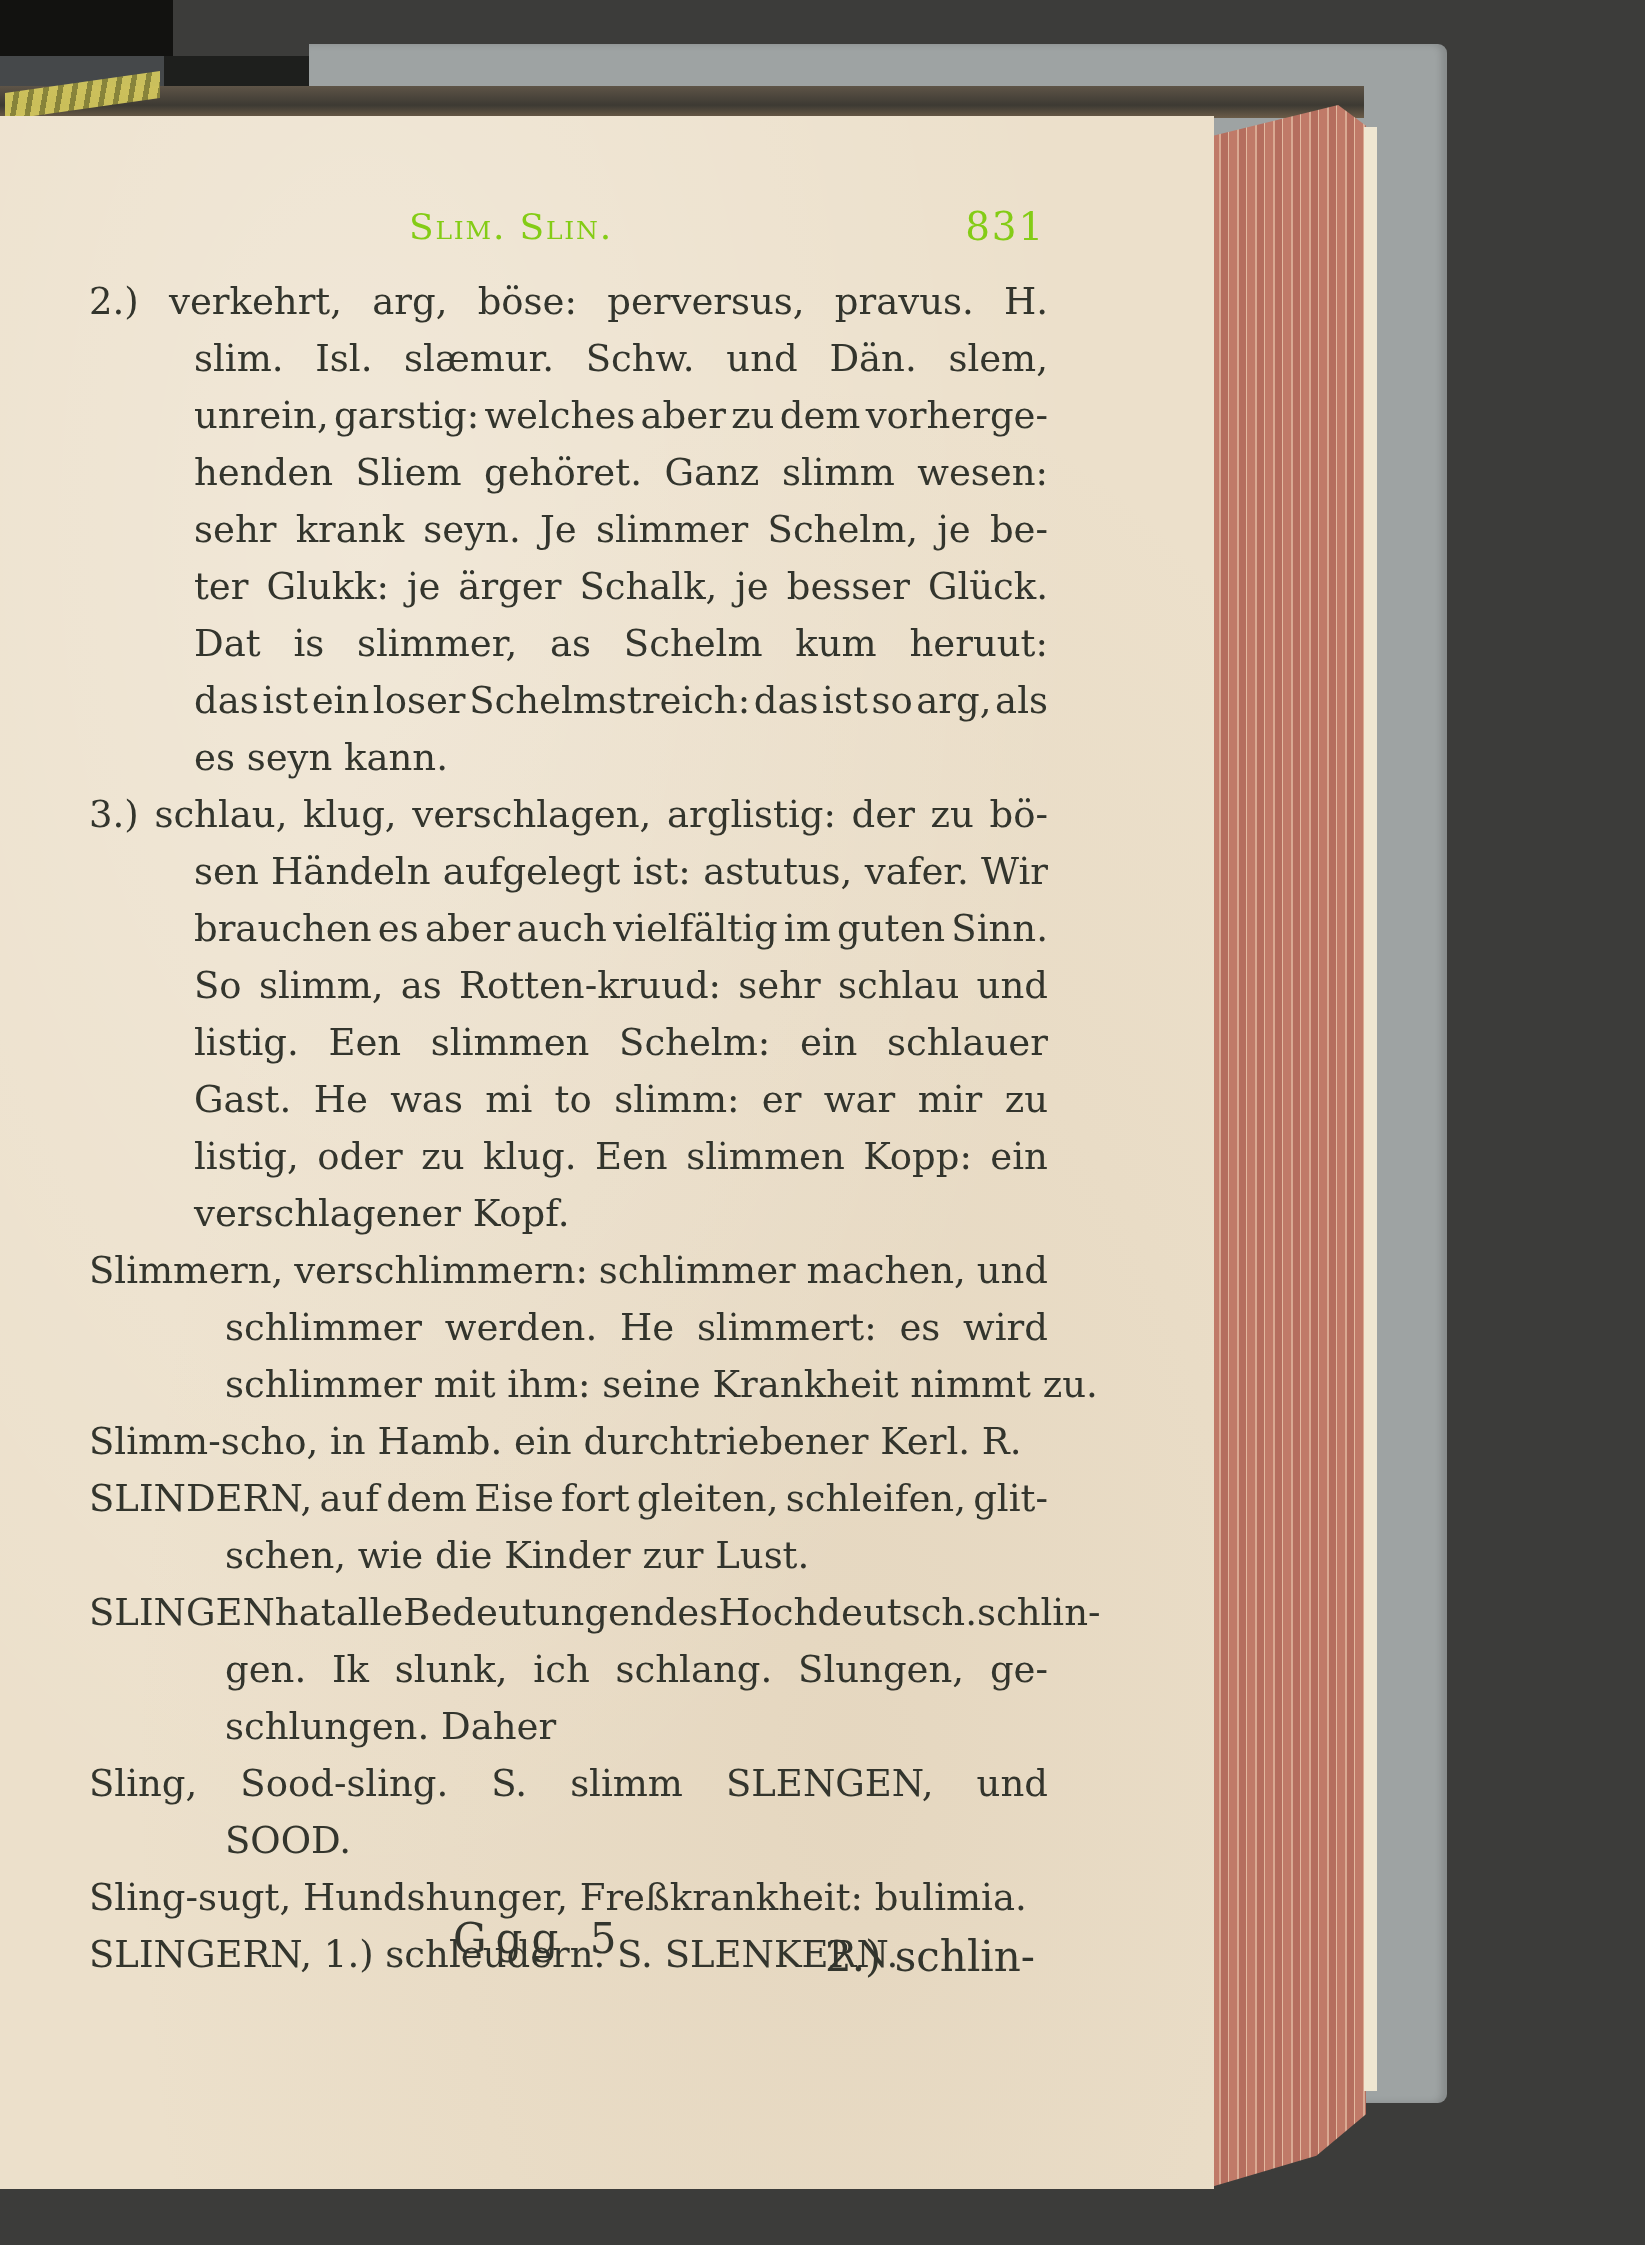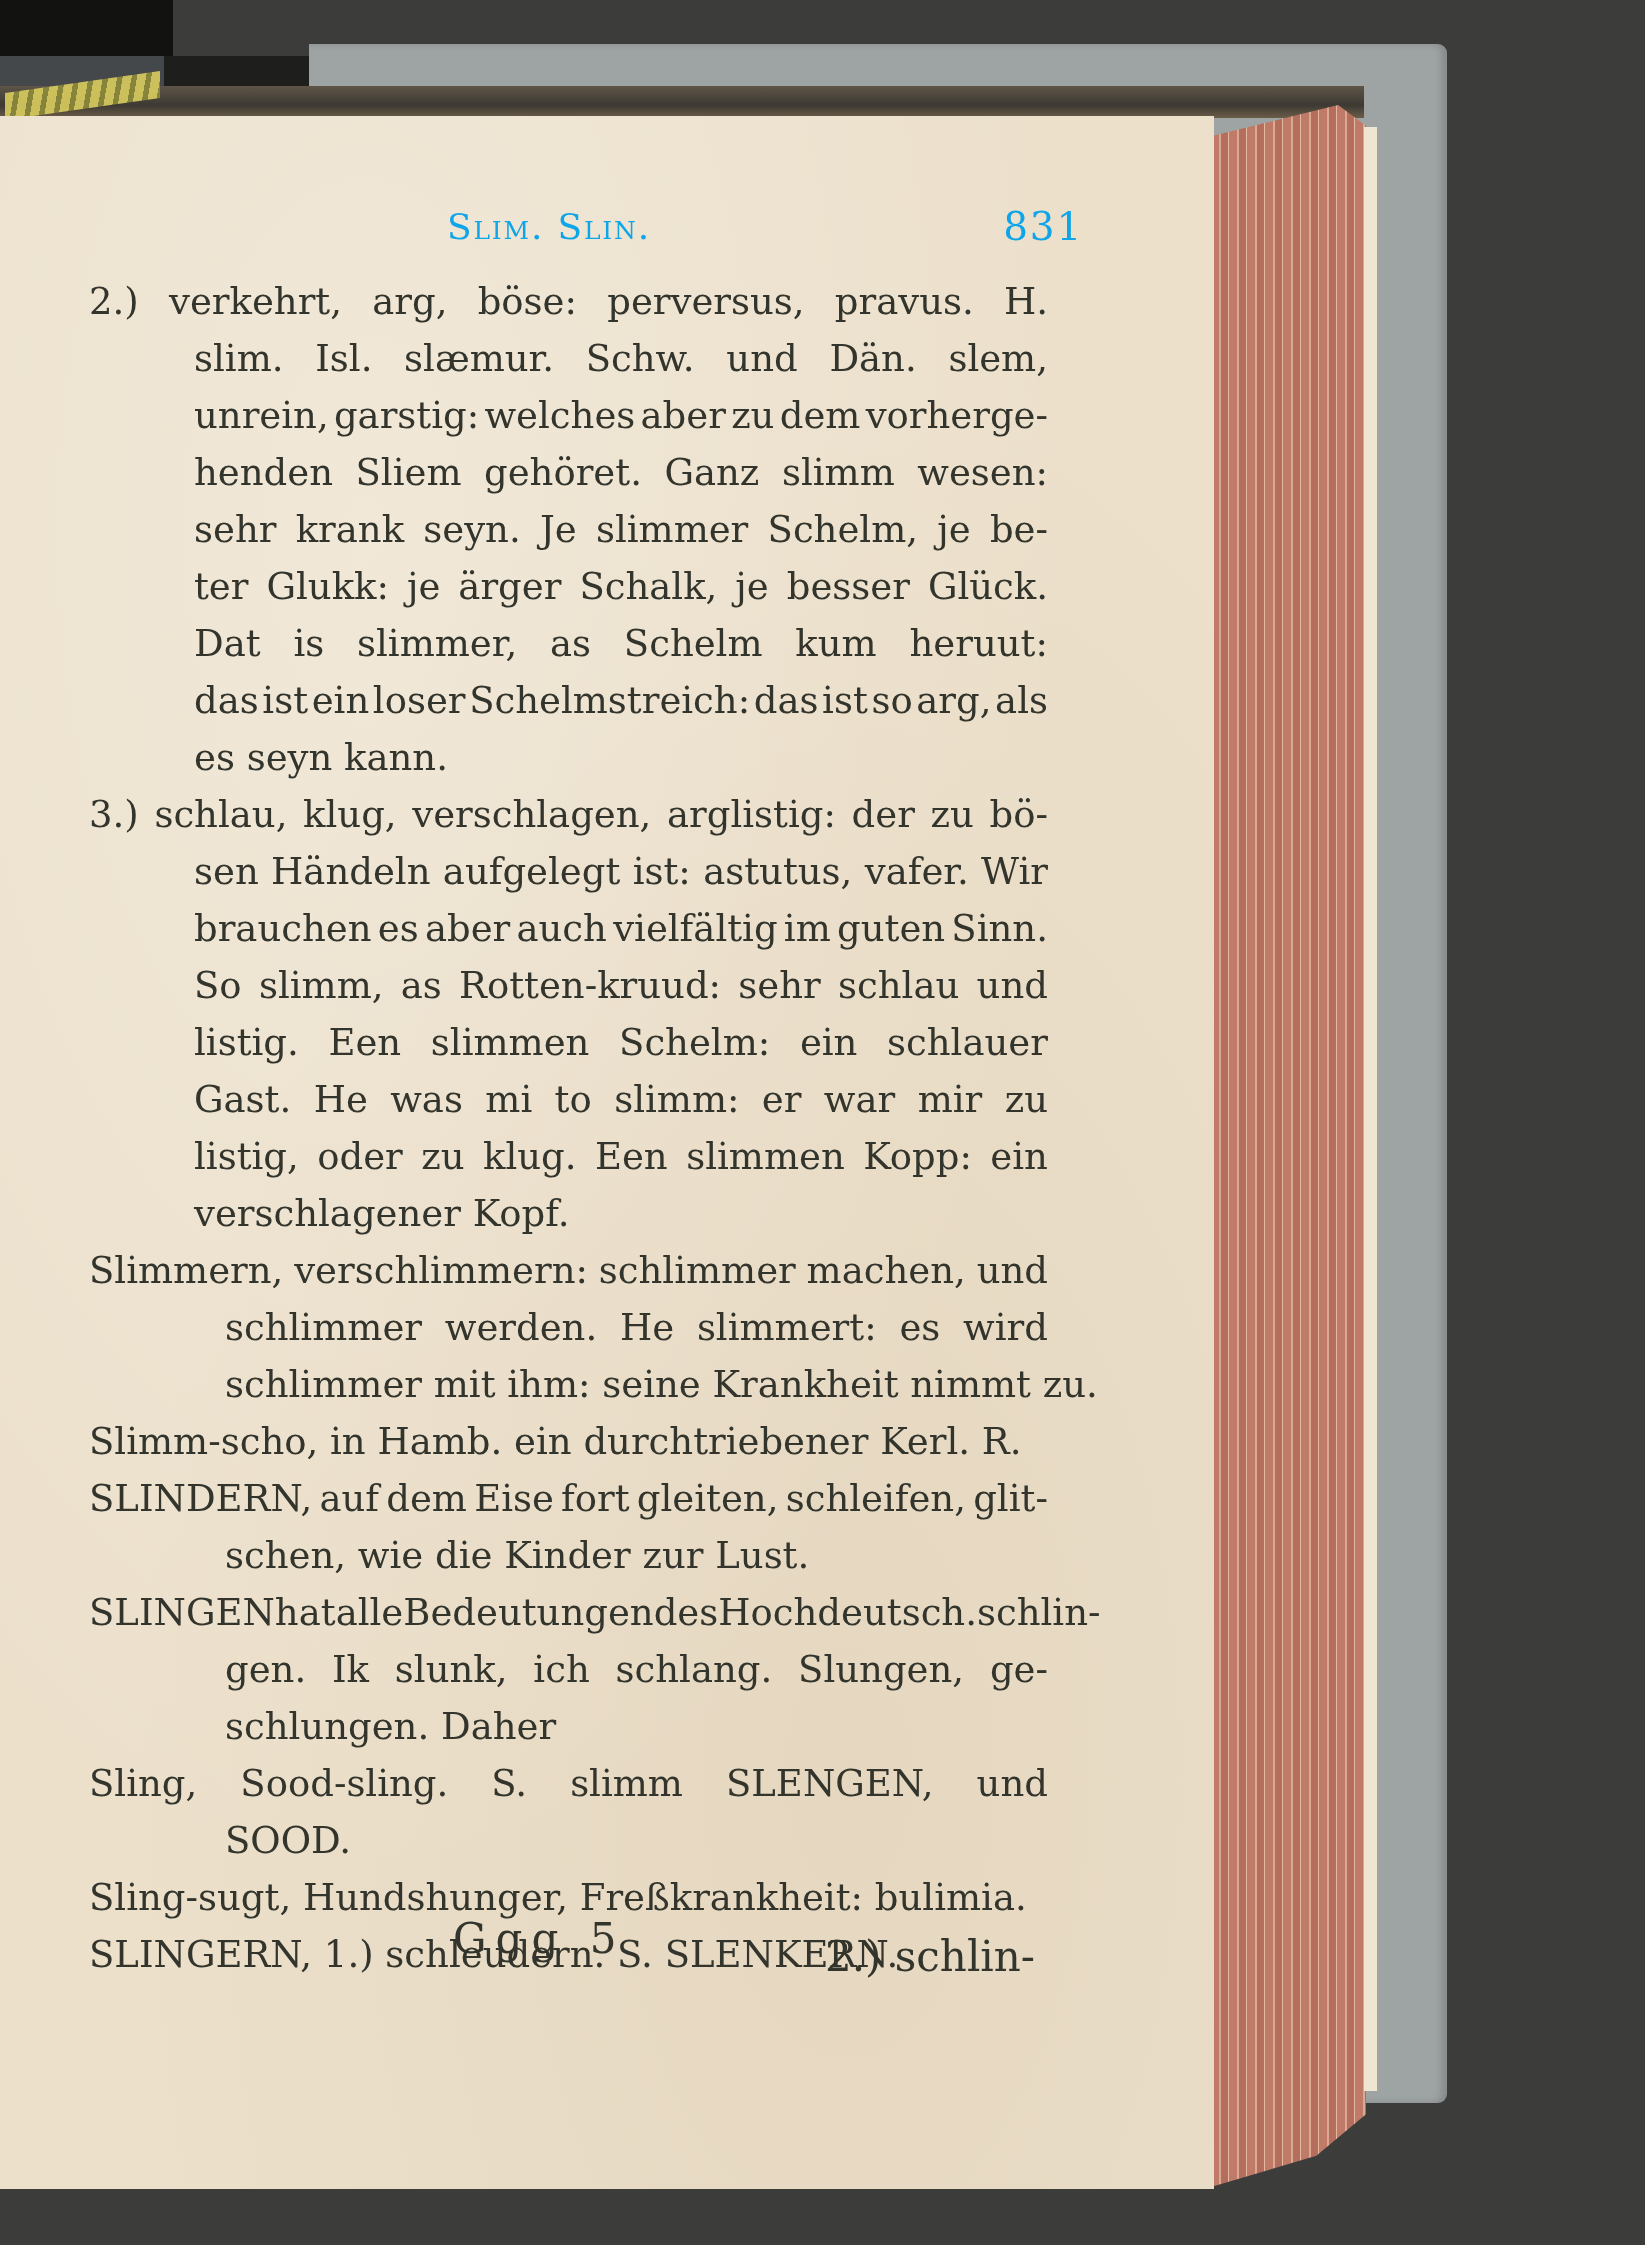--- a/index.html
+++ b/index.html
@@ -30,21 +30,21 @@
     .page-white-edge { position: absolute; left: 1364px; top: 127px; width: 12.7px; height: 1964px; background: #efe6d1; }
     .page {
       position: absolute; left: 0; top: 116px; width: 1214px; height: 2073px;
       background: #ece0cb;
       background-image:
         radial-gradient(ellipse at 30% 20%, rgba(255,255,255,0.25), transparent 60%),
         radial-gradient(ellipse at 70% 80%, rgba(180,150,110,0.12), transparent 60%);
     }
     .header {
       position: absolute; left: 409px; top: 195px; width: 636px; height: 55px;
-      color: #0ea5e9; font-size: 36px; letter-spacing: 1.8px; margin-left: 38px;
+      color: #84cc16; font-size: 36px; letter-spacing: 1.8px;
     }
     .header .title { position: absolute; left: 0; top: 11px; font-variant: small-caps; }
     .header .pagenum { position: absolute; right: 0; top: 9px; font-size: 39px; }
     .text {
       position: absolute; left: 89px; top: 273px; width: 959px;
       color: #33352d; font-size: 37px; line-height: 57px;
     }
     .line { white-space: nowrap; height: 57px; display: flex; justify-content: space-between; }
     .line.last { justify-content: flex-start; text-align: center; }
     .ind1 { padding-left: 0; }

